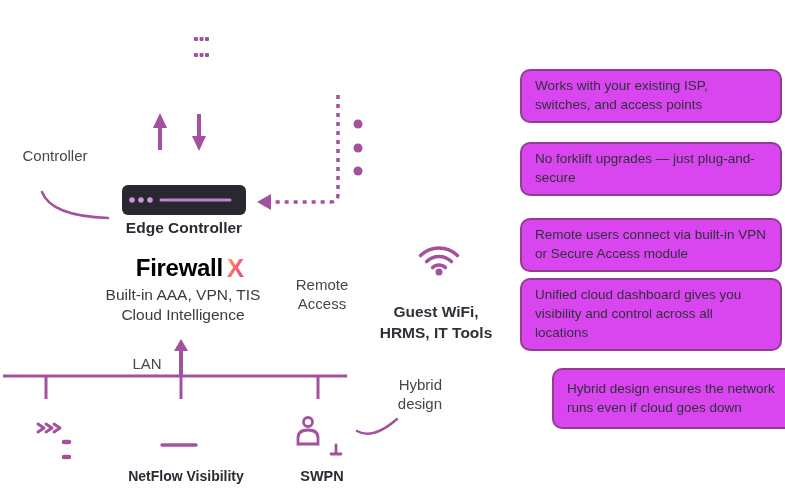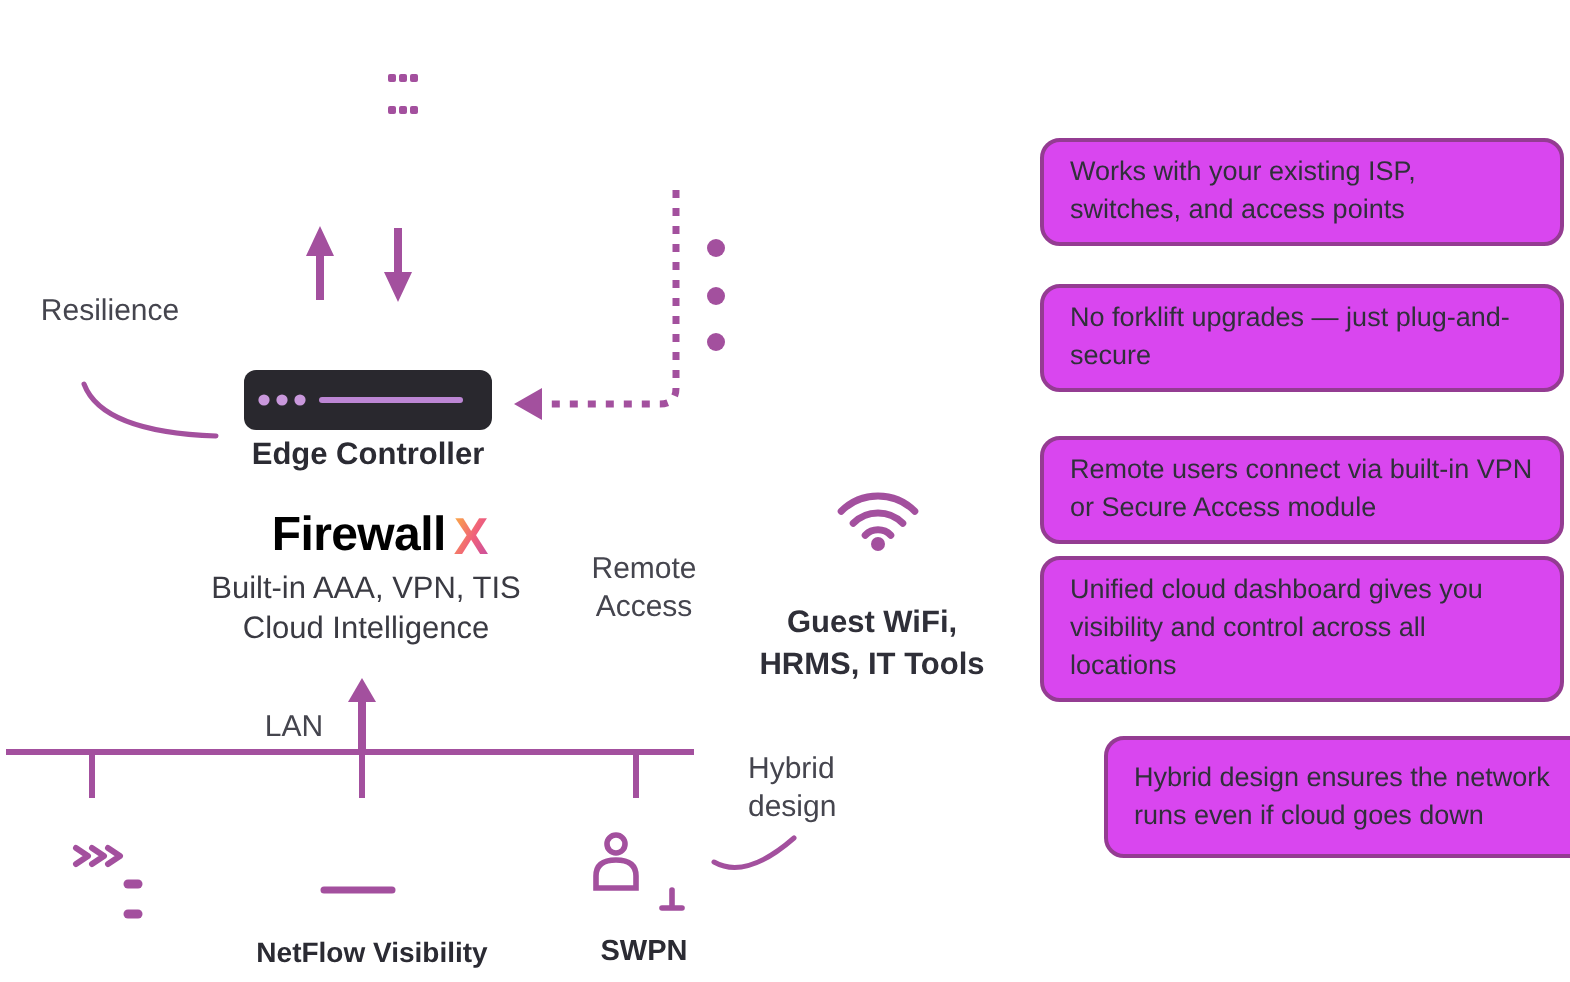--- a/index.html
+++ b/index.html
@@ -112,21 +112,21 @@
 
     <g stroke="#a3509e" stroke-width="2.8" stroke-linecap="round">
       <line x1="336" y1="445" x2="336" y2="453"></line>
       <line x1="331" y1="454" x2="341" y2="454"></line>
     </g>
 
     <path d="M357,431 Q373,440 397,419" fill="none" stroke="#a3509e" stroke-width="2.5" stroke-linecap="round"></path>
   </svg>
 
   <div class="abs gray-label" style="left:8px;top:146px;width:94px;">
-    <div>Resilience</div>
+    <div>Controller</div>
   </div>
 
   <div class="abs dark-label" style="left:114px;top:219px;width:140px;font-size:15.5px;">Edge Controller</div>
 
   <div class="abs fw-row" style="left:110px;top:254px;width:160px;">
     <span class="fw-name">Firewall</span>
     <span class="fw-x">X</span>
   </div>
 
   <div class="abs fw-sub" style="left:83px;top:285px;width:200px;">
@@ -139,21 +139,21 @@
     <div>HRMS, IT Tools</div>
   </div>
 
   <div class="abs gray-label" style="left:287px;top:275px;width:70px;">
     <div>Remote</div>
     <div>Access</div>
   </div>
 
   <div class="abs gray-label" style="left:130px;top:354px;width:34px;">LAN</div>
 
-  <div class="abs gray-label" style="left:374px;top:375px;width:56px;text-align:left;">
+  <div class="abs gray-label" style="left:386px;top:375px;width:56px;text-align:right;">
     <div>Hybrid</div>
     <div>design</div>
   </div>
 
   <div class="abs dark-label" style="left:116px;top:468px;width:140px;font-size:14px;">NetFlow Visibility</div>
 
   <div class="abs dark-label" style="left:282px;top:468px;width:80px;font-size:14.5px;">SWPN</div>
 
   <div class="callout" style="top:69px;min-height:54px;">
     <span>Works with your existing ISP, switches, and access points</span>

